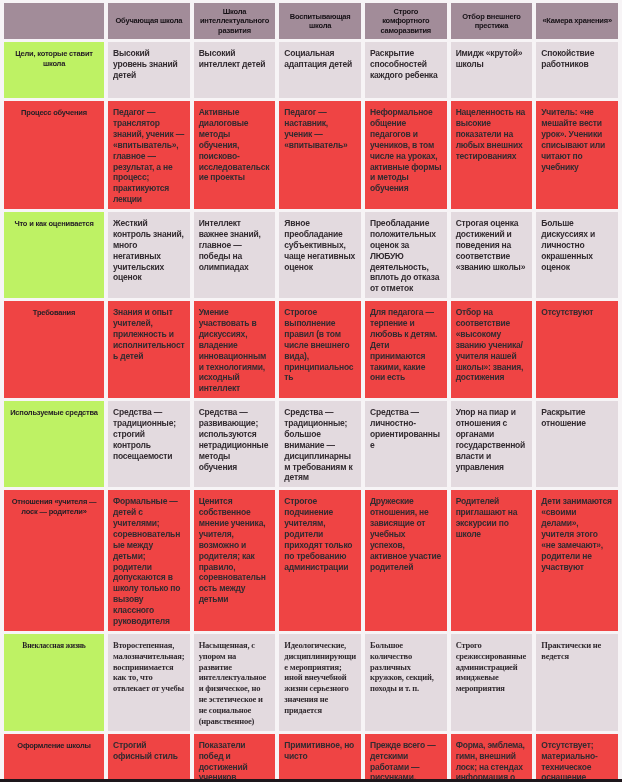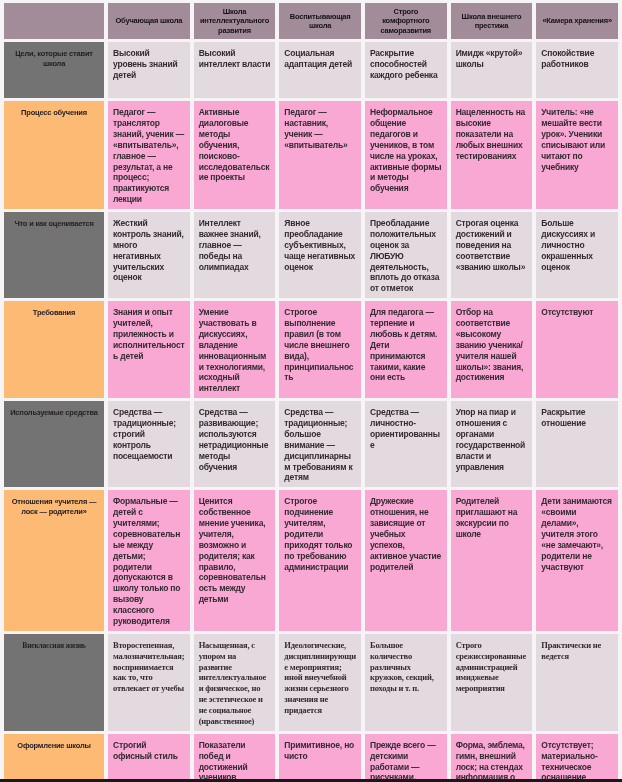--- a/index.html
+++ b/index.html
@@ -49,23 +49,23 @@
   tbody td {
     font-size: 8.5px;
     line-height: 1.28;
     color: #322b30;
     text-align: left;
     vertical-align: top;
     padding-top: 6px;
     margin-left: 25px;
   }
   tr.r-light td      { background: #e3dadf; }
-  tr.r-light th.rowlabel { background: #737373; }
-  tr.r-dark td       { background: #f9a8d4; }
-  tr.r-dark th.rowlabel  { background: #fdba74; }
+  tr.r-light th.rowlabel { background: #bef264; }
+  tr.r-dark td       { background: #ef4444; }
+  tr.r-dark th.rowlabel  { background: #ef4444; }
   .bottom-bar {
     position: absolute;
     left: 0;
     bottom: 0;
     width: 622px;
     height: 3px;
     background: #1d161b;
   }
 </style>
 </head>
@@ -82,29 +82,29 @@
         <col>
         <col>
     </colgroup>
     <thead>
       <tr style="height:28px;">
         <th class="corner"></th>
         <th>Обучающая школа</th>
         <th>Школа интеллектуального развития</th>
         <th>Воспитывающая школа</th>
         <th>Строго комфортного саморазвития</th>
-        <th>Школа внешнего престижа</th>
+        <th>Отбор внешнего престижа</th>
         <th>«Камера хранения»</th>
       </tr>
     </thead>
     <tbody>
       <tr class="r-light" style="height:56px;">
         <th class="rowlabel">Цели, которые ставит школа</th>
         <td>Высокий уровень знаний детей</td>
-        <td>Высокий интеллект власти</td>
+        <td>Высокий интеллект детей</td>
         <td>Социальная адаптация детей</td>
         <td>Раскрытие способностей каждого ребенка</td>
         <td>Имидж «крутой» школы</td>
         <td>Спокойствие работников</td>
       </tr>
       <tr class="r-dark" style="height:92px;">
         <th class="rowlabel">Процесс обучения</th>
         <td>Педагог — транслятор знаний, ученик — «впитыватель», главное — результат, а не процесс; практикуются лекции</td>
         <td>Активные диалоговые методы обучения, поисково-исследовательские проекты</td>
         <td>Педагог — наставник, ученик — «впитыватель»</td>

